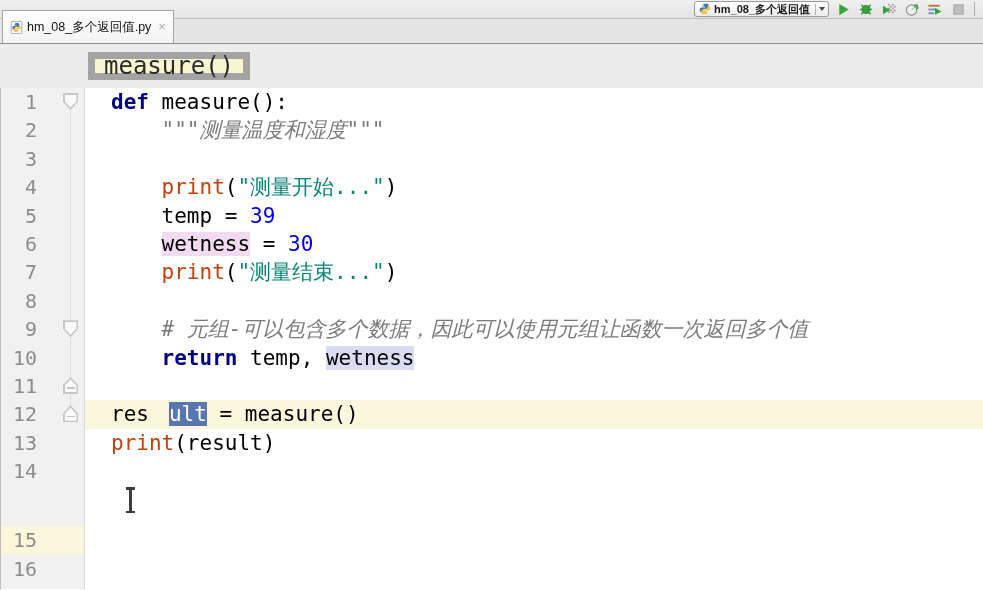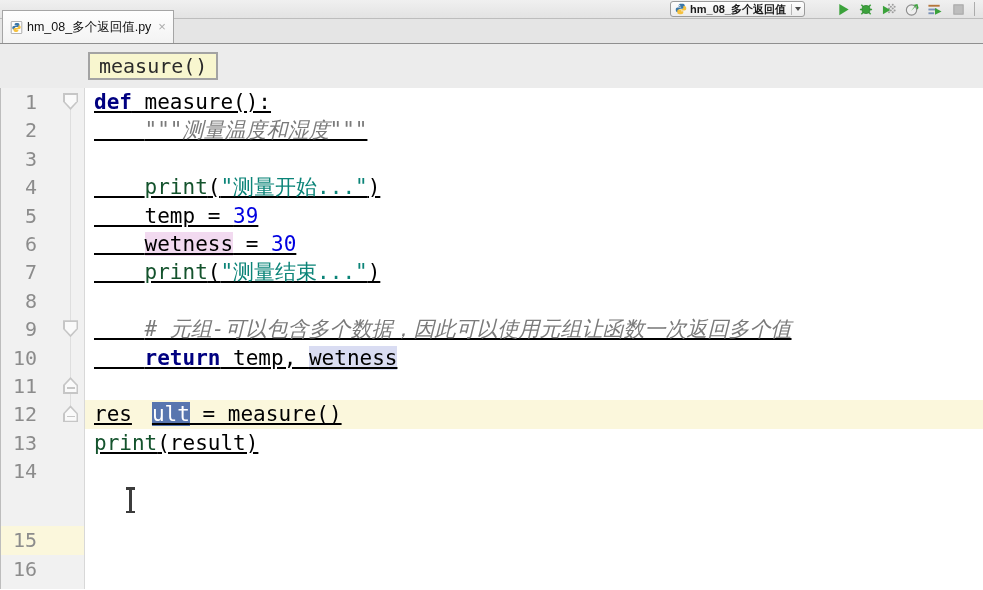--- a/index.html
+++ b/index.html
@@ -5,21 +5,21 @@
   * { margin:0; padding:0; box-sizing:border-box; }
   html,body { width:983px; height:590px; overflow:hidden; background:#fff;
               font-family:"Liberation Sans", sans-serif; }
 
   
   .toolbar { height:19px; background:linear-gradient(#F0F0F0,#E3E3E3);
              border-bottom:1px solid #BDBDBD; display:flex; align-items:center; }
   .toolbar-right { margin-left:auto; display:flex; align-items:center; padding-right:4px; }
   .run-config { display:flex; align-items:center; height:16px; padding:0 3px 0 4px;
                 background:linear-gradient(#FEFEFE,#ECECEC); border:1px solid #9B9B9B;
-                border-radius:3px; margin-right:24px; cursor:default; }
+                border-radius:3px; margin-right:0; cursor:default; }
   .run-config .icon { width:12px; height:12px; margin-right:3px; display:inline-flex; }
   .run-config .label { font-size:11px; font-weight:bold; color:#1A1A1A; white-space:nowrap; }
   .run-config .dd-sep { width:1px; height:11px; background:#B5B5B5; margin:0 3px 0 5px; }
   .dd-arrow { width:0; height:0; border-left:3.5px solid transparent;
               border-right:3.5px solid transparent; border-top:4px solid #4A4A4A; }
   .tb-icon { width:18px; height:16px; display:inline-flex; align-items:center;
              justify-content:center; margin-left:5px; }
   .tb-sep { width:1px; height:14px; background:#ACACAC; margin:0 4px 0 7px; }
 
   
@@ -28,22 +28,22 @@
   .tab { display:flex; align-items:center; height:24px; margin-left:2px; padding:16px 7px;
          background:linear-gradient(#FEFEFE,#F3F3F3);
          border:1px solid #A5A5A5; border-bottom:none; }
   .tab .icon { width:13px; height:13px; margin-right:4px; display:inline-flex; }
   .tab .label { font-size:12.5px; color:#111; white-space:nowrap; }
   .tab .close { font-size:13px; color:#ABABAB; margin-left:7px; line-height:10px; }
 
   
   .context-strip { height:44px; background:#ECECEC; position:relative; }
   .hint-box { position:absolute; left:88px; top:8px; height:28px; padding:0 9px;
-              background:#F8F6CF; border:2px solid #a3a3a3; display:flex; align-items:center;
-              font-family:"DejaVu Sans Mono", monospace; font-size:20px; color:#2B2B2B; }
+              background:#F8F6CF; border:7px solid #a3a3a3; display:flex; align-items:center;
+              font-family:"DejaVu Sans Mono", monospace; font-size:24px; color:#2B2B2B; }
 
   
   .editor { display:flex; height:501px; background:#fff; position:relative; }
   .gutter { width:85px; background:#F1F1F1; border-left:1px solid #BDBDBD;
             border-right:1px solid #D8D8D8; position:relative; flex:none; }
   .fold-vline { position:absolute; left:69px; top:16px; width:1px; height:312px;
                 background:#DEDEDE; }
   .gutter-row { height:28.4px; display:flex; align-items:center; position:relative; }
   .gutter-row.cur { background:#FBF7DC;margin-top:41px; }
   .lnum { width:36px; text-align:right; font-family:"DejaVu Sans Mono", monospace;
@@ -54,25 +54,25 @@
   .fold.down > span { position:absolute; left:1.5px; top:1.5px; right:1.5px; bottom:2.5px;
         clip-path:polygon(0 0,100% 0,100% 52%,50% 100%,0 52%); background:#FAFAFA; display:block;}
   .fold.up { clip-path:polygon(50% 0,100% 48%,100% 100%,0 100%,0 48%); background:#C6C6C6; }
   .fold.up > span { position:absolute; left:1.5px; top:2.5px; right:1.5px; bottom:1.5px;
         clip-path:polygon(50% 0,100% 48%,100% 100%,0 100%,0 48%); background:#FAFAFA; display:block;}
   .fold.up > span::after { content:""; position:absolute; left:2px; right:2px; top:8px;
         height:1.5px; background:#C6C6C6; }
 
   .code { flex:1; position:relative; font-family:"DejaVu Sans Mono", monospace;
           font-size:21px; line-height:28.4px; }
-  .code-line { height:28.4px; padding-left:9px; white-space:pre;text-decoration:underline; }
+  .code-line { height:28.4px; padding-left:26px; white-space:pre; }
   .code-line.cur { background:#FBF7DC; }
   .code-line span { white-space:pre; }
   .tk-kw  { color:#000080; font-weight:bold; }
-  .tk-pr  { color:#14532d; }
+  .tk-pr  { color:#c2410c; }
   .tk-txt { color:#000000; }
   .tk-str { color:#0B8478; }
   .tk-num { color:#0000E0; }
   .tk-com { color:#7A7A7A; font-style:italic; }
   .tk-sel { background:#5876AF; color:#FFFFFF;margin-left:20px; }
   .hl-pink { background:#F2DAF0; }
   .hl-lav  { background:#D9DCF2; }
 
   
   .ibeam { position:absolute; left:40px; top:399px; width:11px; height:26px; }

